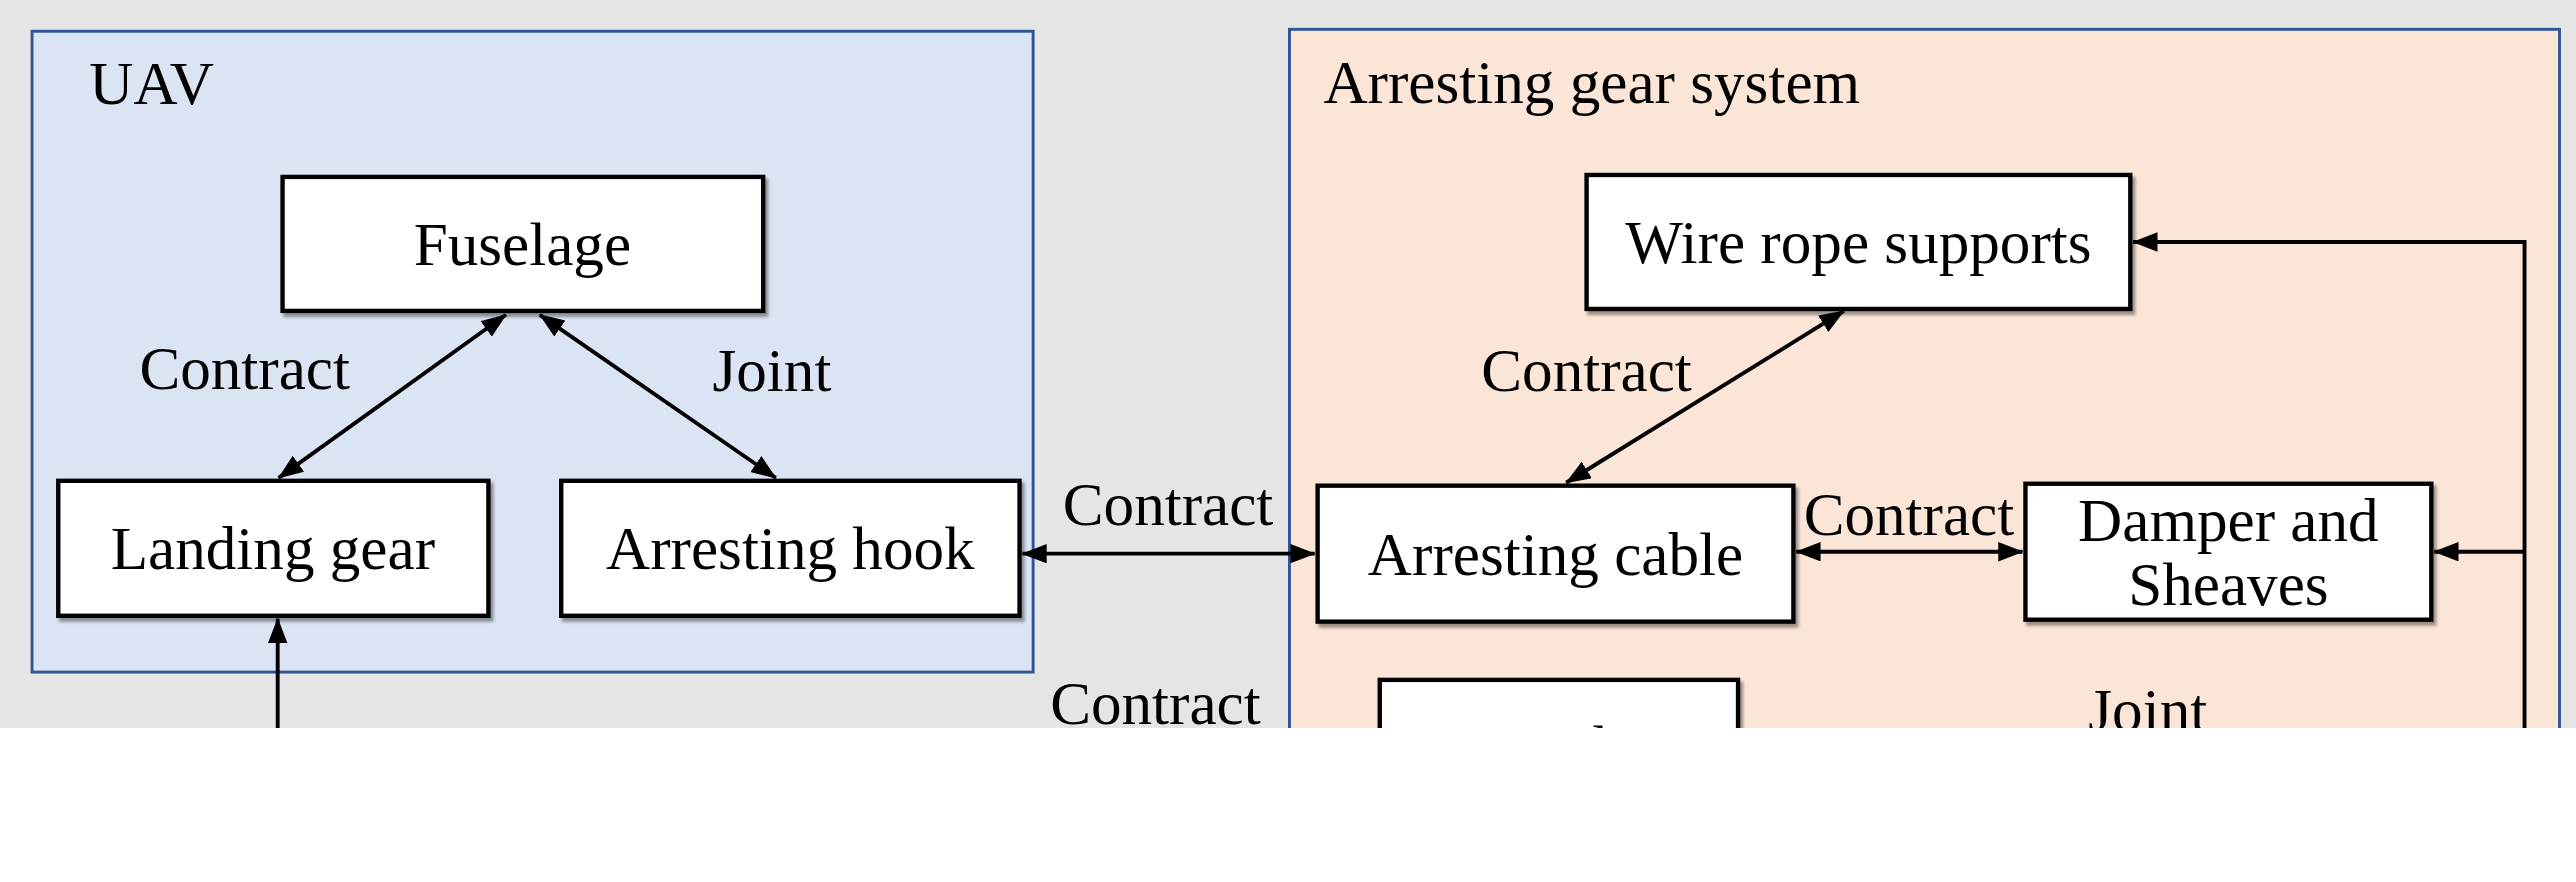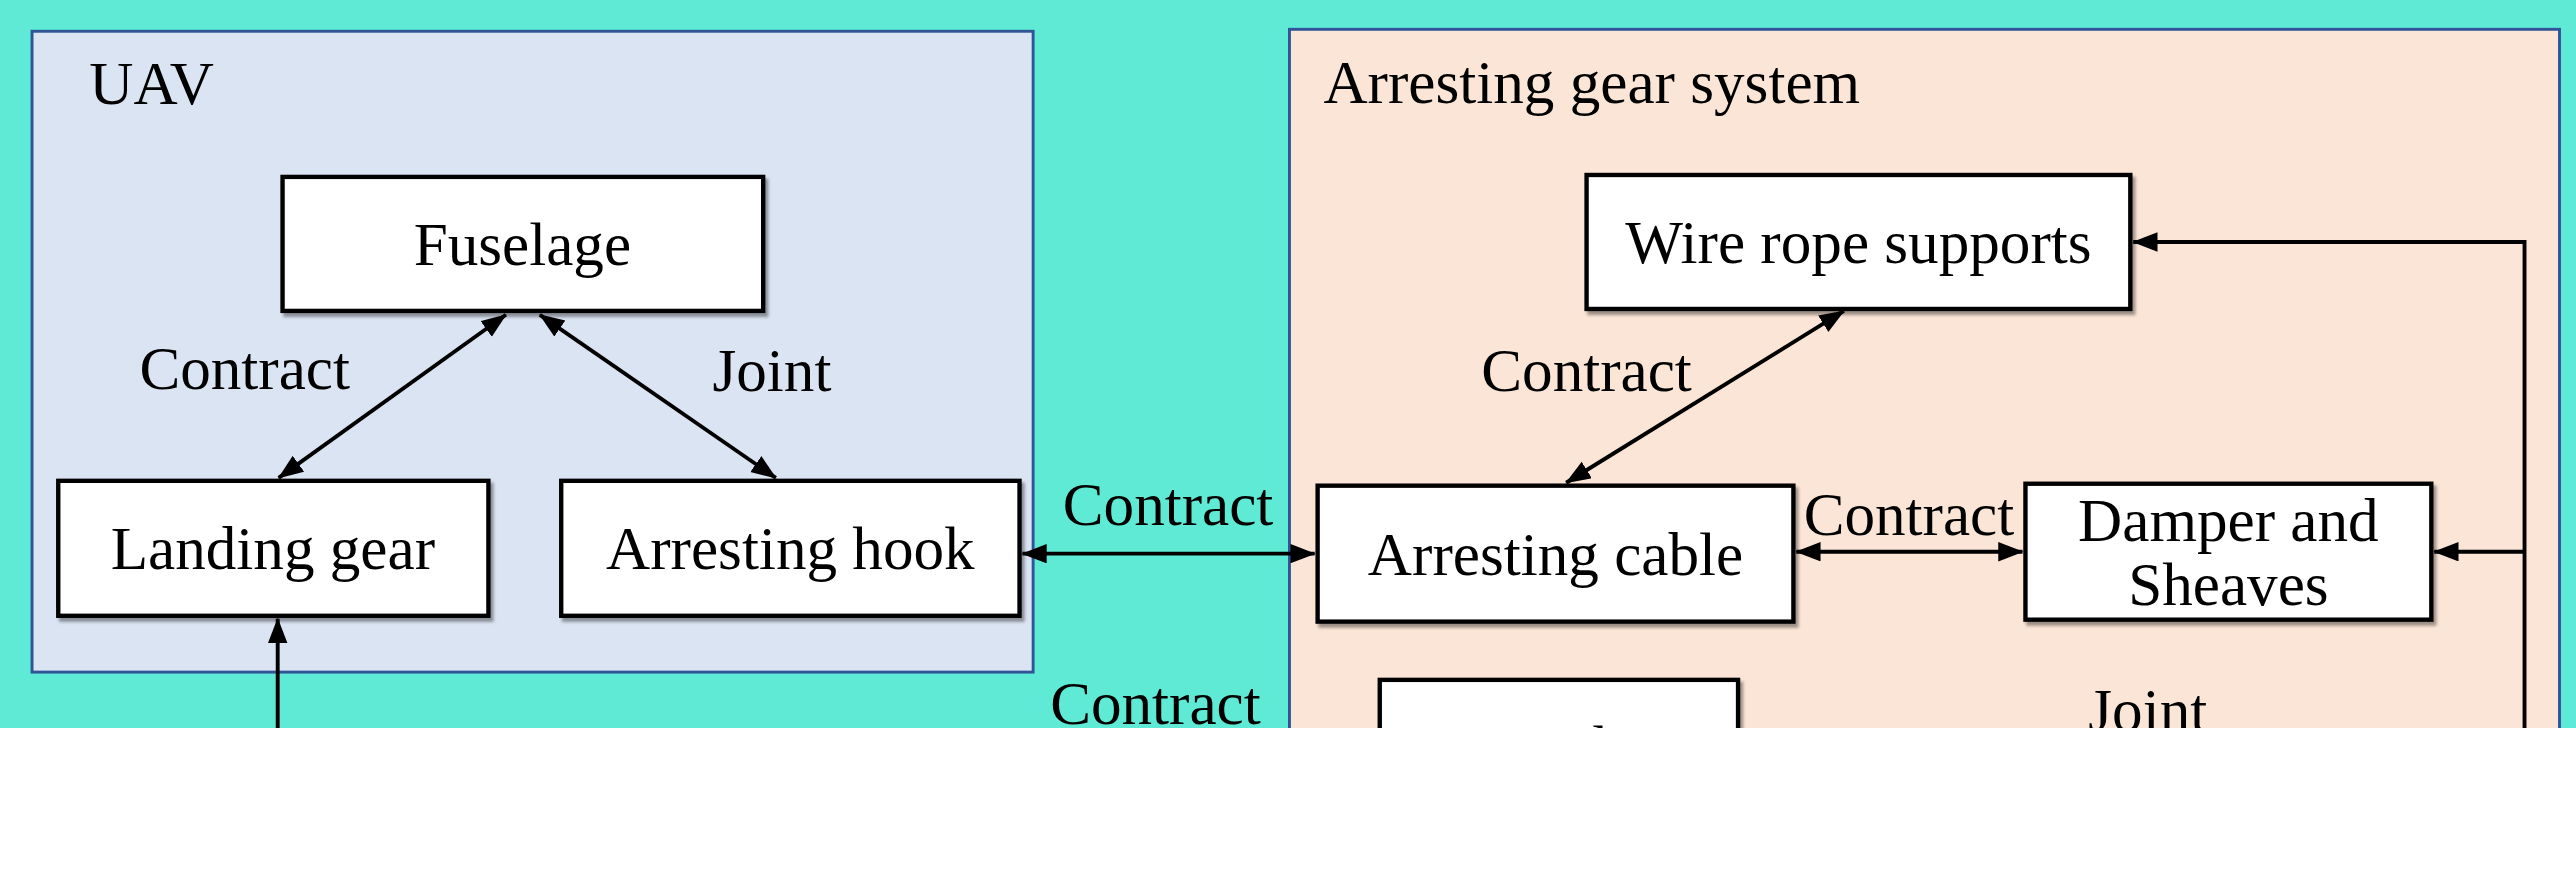--- a/index.html
+++ b/index.html
@@ -4,21 +4,21 @@
 <title>Diagram</title>
 <style>
   html, body {
     margin: 0;
     padding: 0;
     background: #ffffff;
   }
   .page {
     width: 2576px;
     height: 728px;
-    background: #5eead4;
+    background: #e5e5e5;
     position: relative;
     overflow: hidden;
   }
   svg { display: block; }
 
   .group-rect {
     stroke: #2f5597;
     stroke-width: 3;
   }
   .node-rect {

